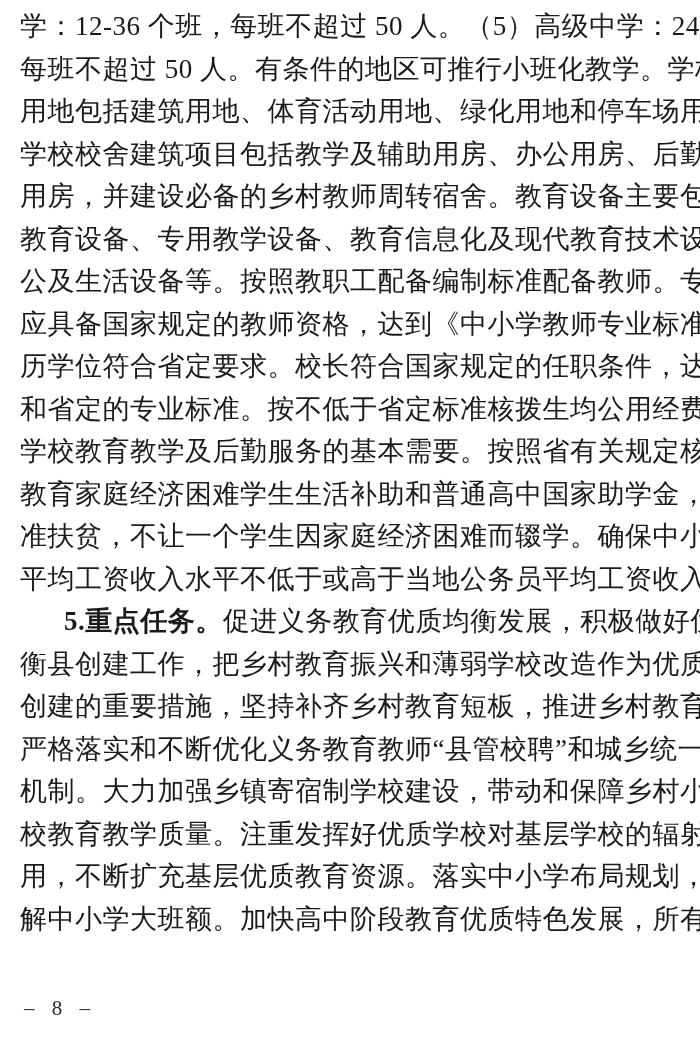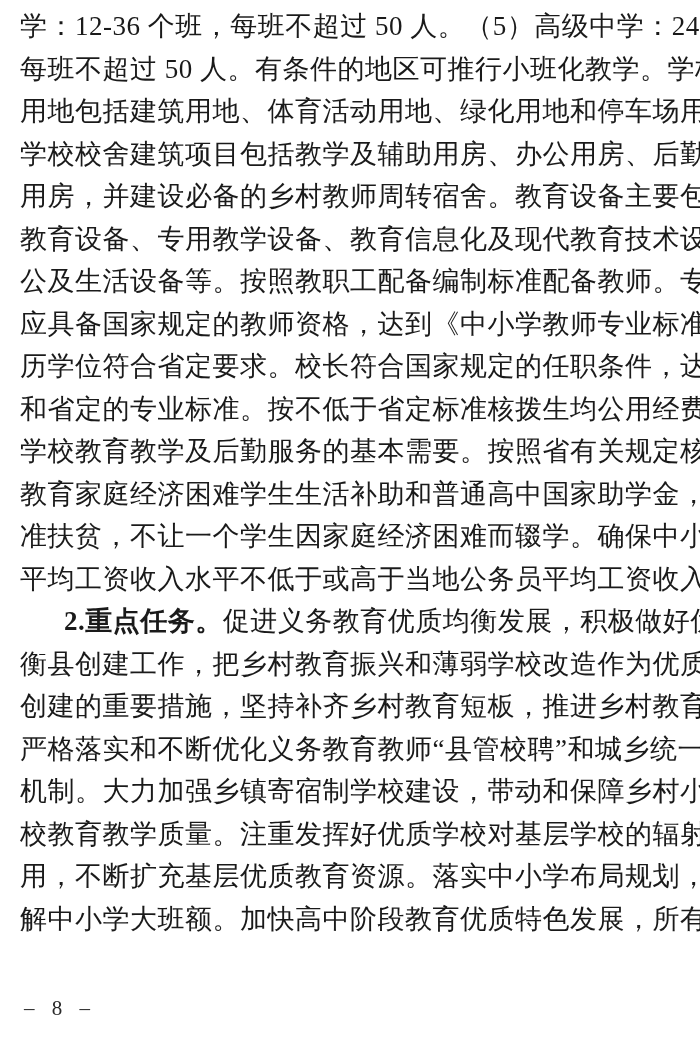--- a/index.html
+++ b/index.html
@@ -59,21 +59,21 @@
       <div class="text-line">用房，并建设必备的乡村教师周转宿舍。教育设备主要包括通用</div>
       <div class="text-line">教育设备、专用教学设备、教育信息化及现代教育技术设备、办</div>
       <div class="text-line">公及生活设备等。按照教职工配备编制标准配备教师。专任教师</div>
       <div class="text-line">应具备国家规定的教师资格，达到《中小学教师专业标准》，学</div>
       <div class="text-line">历学位符合省定要求。校长符合国家规定的任职条件，达到国家</div>
       <div class="text-line">和省定的专业标准。按不低于省定标准核拨生均公用经费，确保</div>
       <div class="text-line">学校教育教学及后勤服务的基本需要。按照省有关规定核拨义务</div>
       <div class="text-line">教育家庭经济困难学生生活补助和普通高中国家助学金，实施精</div>
       <div class="text-line">准扶贫，不让一个学生因家庭经济困难而辍学。确保中小学教师</div>
       <div class="text-line">平均工资收入水平不低于或高于当地公务员平均工资收入水平。</div>
-      <div class="text-line indent"><b>2.重点任务。</b>促进义务教育优质均衡发展，积极做好优质均</div>
+      <div class="text-line indent"><b>5.重点任务。</b>促进义务教育优质均衡发展，积极做好优质均</div>
       <div class="text-line">衡县创建工作，把乡村教育振兴和薄弱学校改造作为优质均衡县</div>
       <div class="text-line">创建的重要措施，坚持补齐乡村教育短板，推进乡村教育振兴。</div>
       <div class="text-line">严格落实和不断优化义务教育教师“县管校聘”和城乡统一调配</div>
       <div class="text-line">机制。大力加强乡镇寄宿制学校建设，带动和保障乡村小规模学</div>
       <div class="text-line">校教育教学质量。注重发挥好优质学校对基层学校的辐射带动作</div>
       <div class="text-line">用，不断扩充基层优质教育资源。落实中小学布局规划，积极化</div>
       <div class="text-line">解中小学大班额。加快高中阶段教育优质特色发展，所有普通高</div>
     </div>
   <div class="page-number">– 8 –</div>
 </div>

